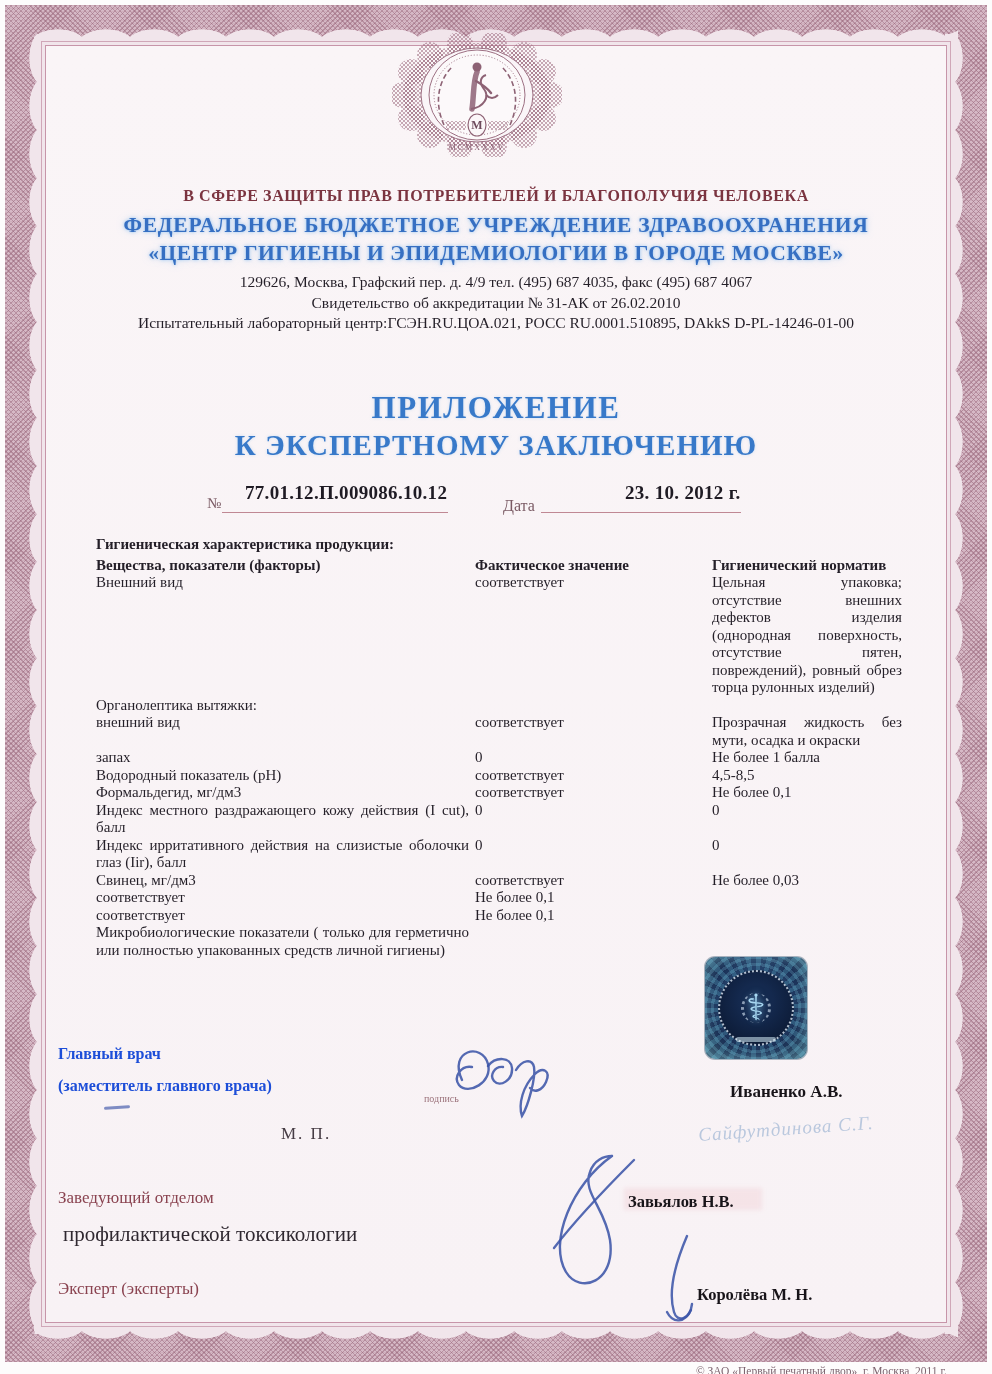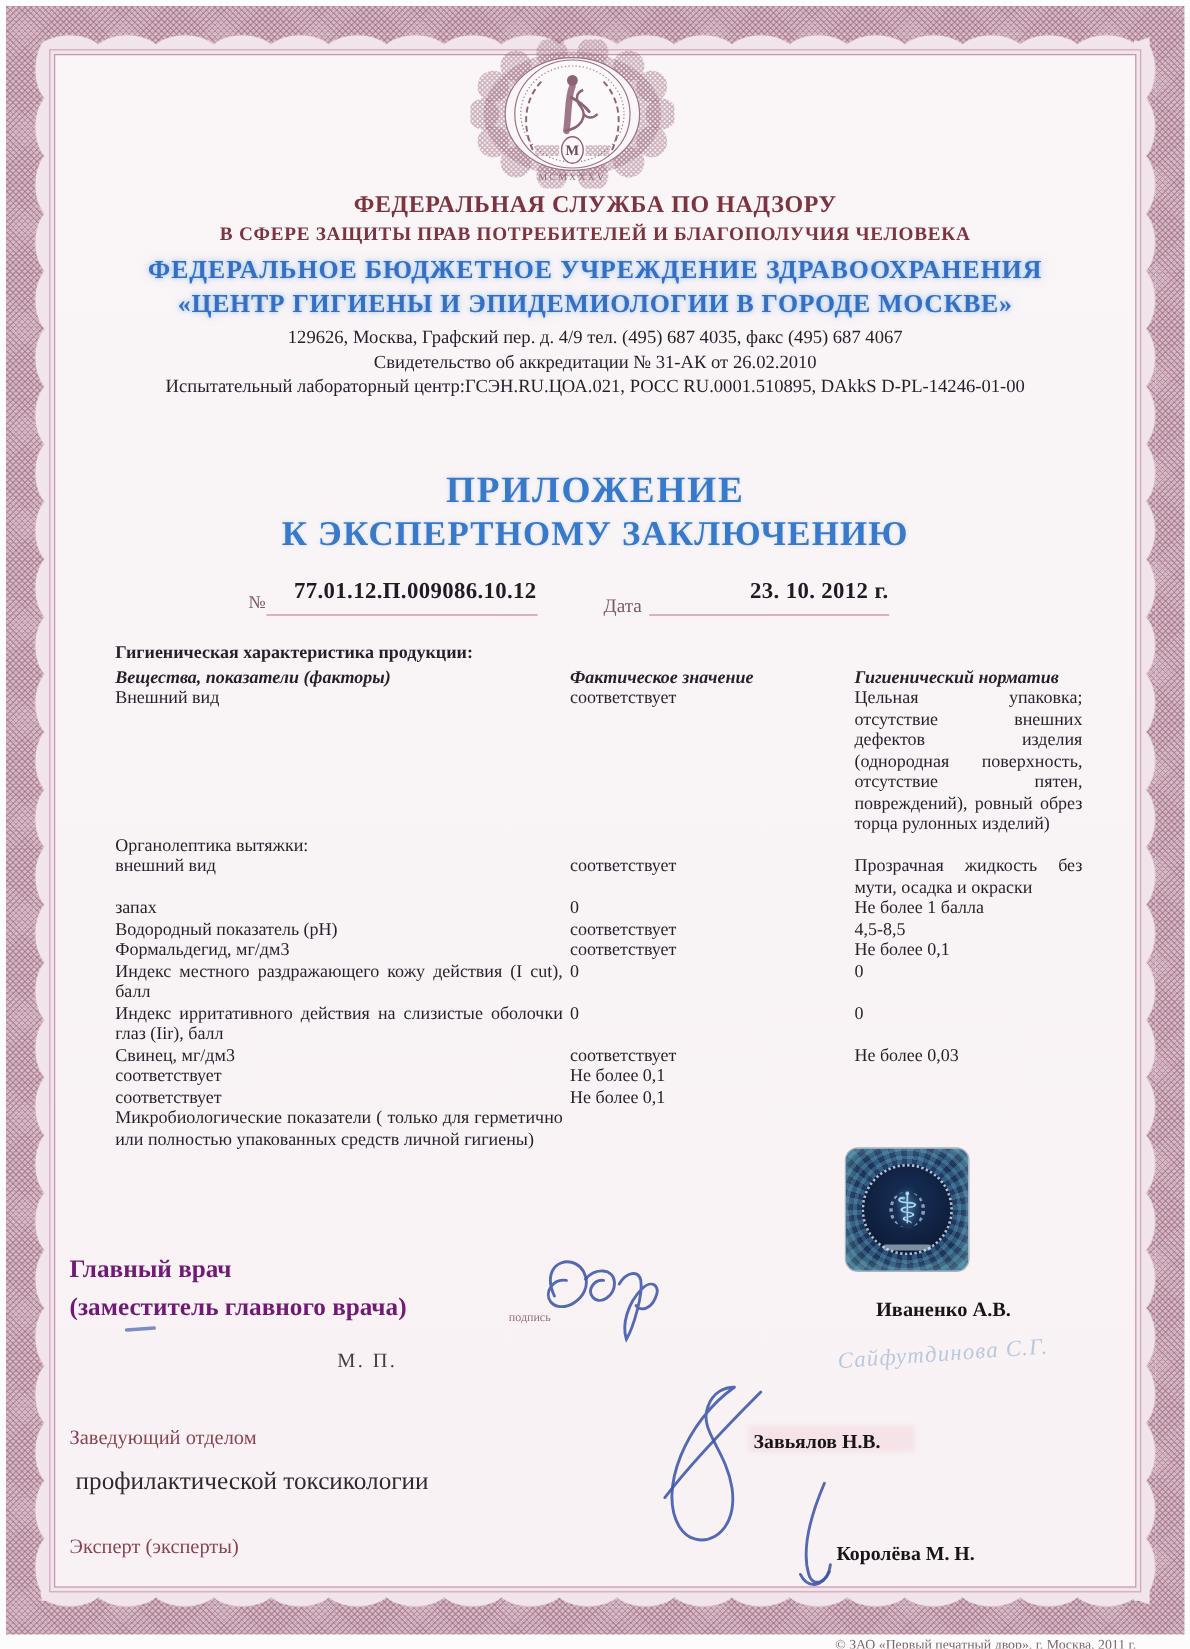--- a/index.html
+++ b/index.html
@@ -53,21 +53,21 @@
   .title2{ top:429px; font-size:29px; color:#3879c9; letter-spacing:1px;
            text-shadow:0 0 3px rgba(150,195,240,.5); }
   .fld-label{ position:absolute; font-size:15px; color:#7a5a64; }
   .fld-line{ position:absolute; border-top:1.4px solid #c08894; }
   .fld-value{ position:absolute; font-weight:bold; font-size:19px; color:#1f1b24; letter-spacing:.3px; }
   
   .tbl{ position:absolute; left:96px; top:536px; width:812px; font-size:15px;
         line-height:17.5px; color:#241f28; }
   .tbl .sect{ font-weight:bold; margin-bottom:3px; }
   .t-head,.t-row{ display:grid; grid-template-columns:379px 237px 196px; }
-  .t-head{ font-weight:bold;font-style:italic; }
+  .t-head{ font-weight:bold; }
   .cell{ padding-right:6px; }
   .c1{ text-align:justify; }
   .c3{ text-align:justify; }
   
   .holo{ position:absolute; left:705px; top:957px; width:102px; height:102px; border-radius:10px;
     background:
       repeating-conic-gradient(from 0deg at 50% 50%, rgba(110,210,235,.22) 0 6deg, rgba(0,0,0,0) 6deg 12deg),
       repeating-radial-gradient(circle at 50% 50%, rgba(140,220,240,.20) 0 3px, rgba(0,0,0,0) 3px 7px),
       radial-gradient(circle at 50% 45%, #2c4f79 0 30%, #1a2f55 62%, #35586a 100%);
     box-shadow:inset 0 0 14px rgba(160,230,250,.4), 0 0 0 1px rgba(70,100,125,.45);
@@ -76,21 +76,21 @@
     border:2px dotted rgba(235,245,255,.75);
     background:radial-gradient(circle at 50% 40%, #14294e 30%, #0d1c38 75%);
     display:flex; align-items:center; justify-content:center; }
   .holo-laurel{ position:absolute; inset:21px; border-radius:50%;
     border-left:3px dotted rgba(220,235,250,.6); border-right:3px dotted rgba(220,235,250,.6); }
   .holo-glyph{ font-family:"DejaVu Sans",sans-serif; font-size:36px; color:#a8d8f2;
     text-shadow:0 0 7px #7fc0e8; line-height:1; }
   .holo-text{ position:absolute; left:31px; bottom:17px; width:40px; height:5px;
     background:rgba(215,238,250,.55); border-radius:2px; }
   
-  .sig-label{ position:absolute; color:#701a75; font-weight:bold; font-size:21px; }
+  .sig-label{ position:absolute; color:#1d4ed8; font-weight:bold; font-size:16px; }
   .sig-label-reg{ position:absolute; color:#8a4350; font-size:17px; }
   .dark-reg{ position:absolute; color:#2f2830; font-size:21px; }
   .name{ position:absolute; color:#181419; font-weight:bold; font-size:17px; }
   .mp{ position:absolute; left:281px; top:1124px; color:#463c44; font-size:17px; letter-spacing:2px; }
   .podp{ position:absolute; left:424px; top:1093px; font-size:10px; color:#8a5a64; opacity:.85; }
   .sig{ position:absolute; }
   .sig path{ fill:none; stroke:#3c55a8; stroke-width:2.4; stroke-linecap:round; opacity:.88; }
   .blue-dash{ position:absolute; left:104px; top:1106px; width:26px; height:3px;
     background:#4a5fae; opacity:.7; border-radius:2px; transform:rotate(-4deg); }
   .faint-stamp{ position:absolute; left:698px; top:1118px; font-size:19px; font-style:italic;
@@ -148,21 +148,20 @@
       <path d="M94,62 q6,6 12,0" stroke="#8d6274" stroke-width="2" fill="none"></path>
       <path d="M79,76 C92,74 98,64 92,56 C87,50 88,44 94,42" stroke="#8d6274" stroke-width="2" fill="none"></path>
       <rect x="54" y="88" width="20" height="9" fill="url(#cross)"></rect>
       <rect x="96" y="88" width="20" height="9" fill="url(#cross)"></rect>
       <ellipse cx="85" cy="92" rx="9" ry="11" fill="#fbf7f9" stroke="#8d6274" stroke-width="1.2"></ellipse>
       <text class="em-m" x="85" y="96">M</text>
       <text class="em-year" x="85" y="117">MCMXXXV</text>
     </g>
   </svg>
 
-  <div class="cline maroon1">ФЕДЕРАЛЬНАЯ СЛУЖБА ПО НАДЗОРУ</div>
   <div class="cline maroon2">В СФЕРЕ ЗАЩИТЫ ПРАВ ПОТРЕБИТЕЛЕЙ И БЛАГОПОЛУЧИЯ  ЧЕЛОВЕКА</div>
   <div class="cline blueorg org1">ФЕДЕРАЛЬНОЕ БЮДЖЕТНОЕ УЧРЕЖДЕНИЕ ЗДРАВООХРАНЕНИЯ</div>
   <div class="cline blueorg org2">«ЦЕНТР ГИГИЕНЫ И ЭПИДЕМИОЛОГИИ В ГОРОДЕ МОСКВЕ»</div>
   <div class="cline plain addr">129626, Москва, Графский пер. д. 4/9 тел. (495) 687 4035, факс (495) 687 4067</div>
   <div class="cline plain accr">Свидетельство об аккредитации № 31-АК от 26.02.2010</div>
   <div class="cline plain labc">Испытательный лабораторный центр:ГСЭН.RU.ЦОА.021, РОСС RU.0001.510895, DAkkS D-PL-14246-01-00</div>
 
   <div class="cline title1">ПРИЛОЖЕНИЕ</div>
   <div class="cline title2">К ЭКСПЕРТНОМУ ЗАКЛЮЧЕНИЮ</div>
 

